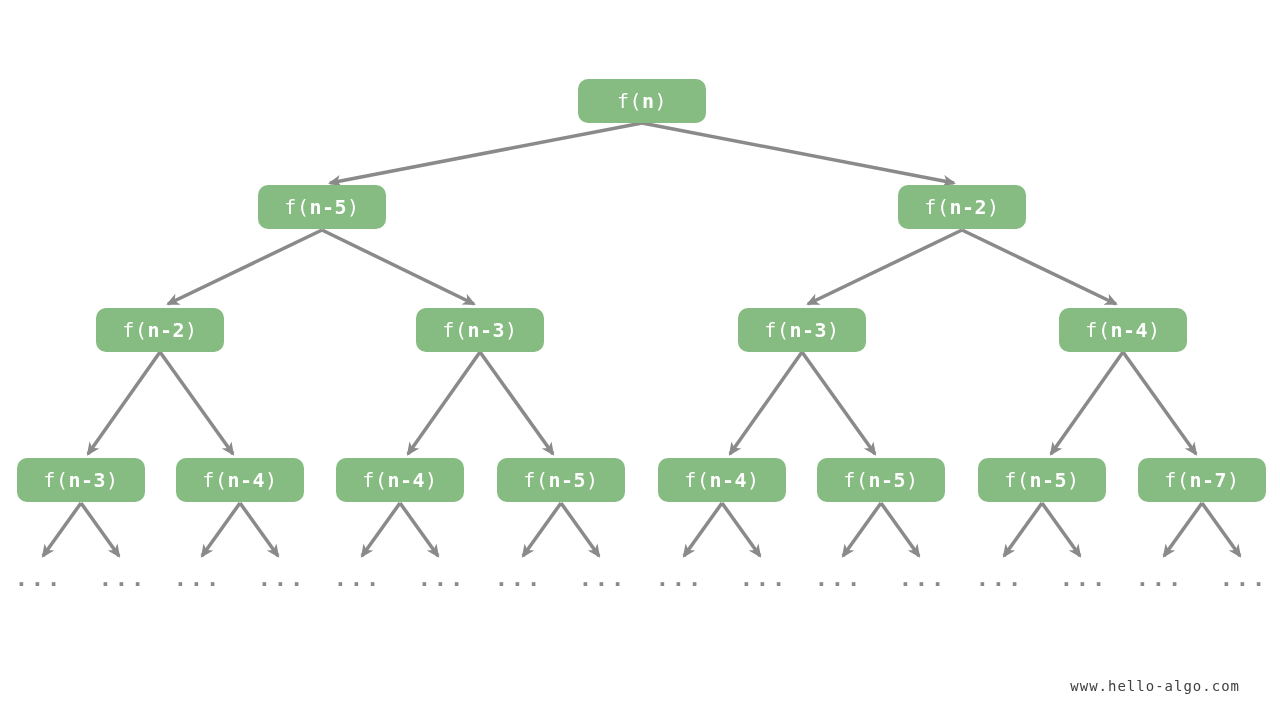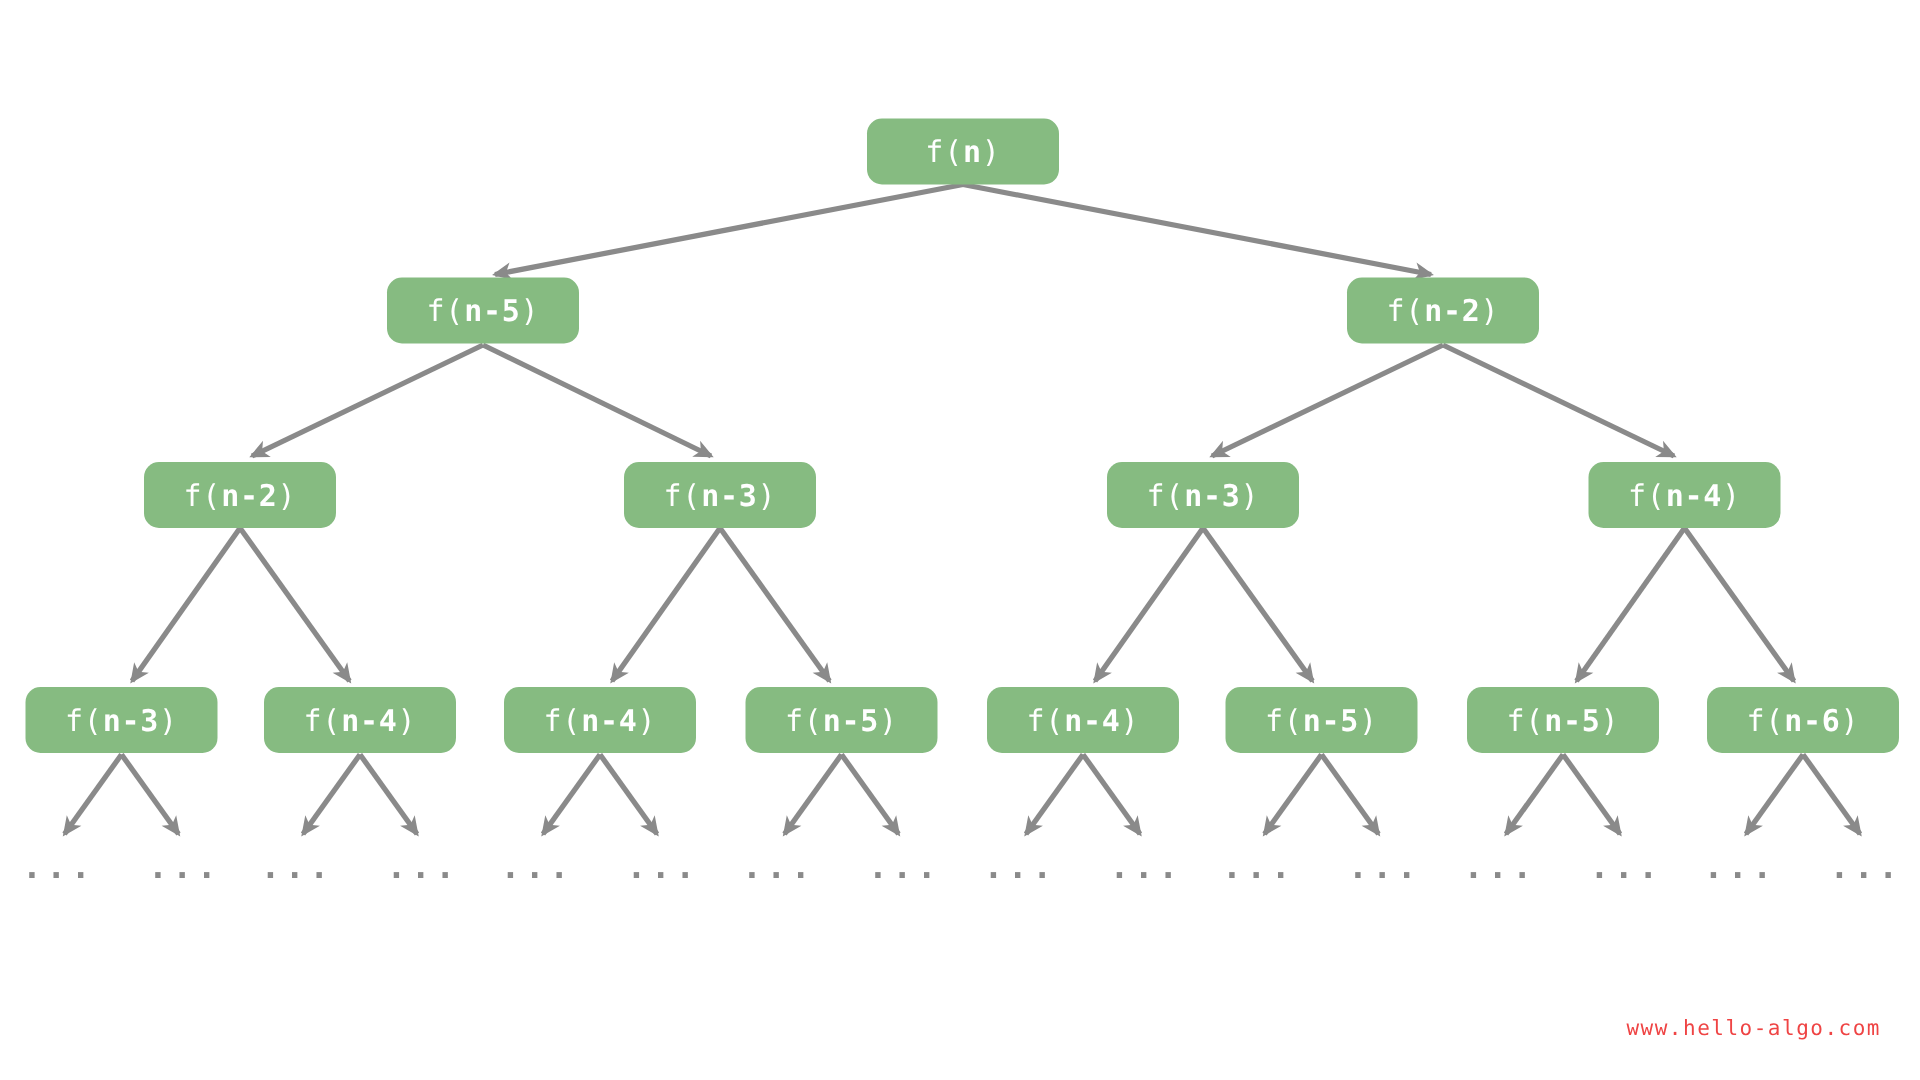--- a/index.html
+++ b/index.html
@@ -12,21 +12,21 @@
     position:absolute;width:128px;height:44px;background:#86bb81;border-radius:10px;
     color:#ffffff;display:flex;align-items:center;justify-content:center;
     font-size:20px;letter-spacing:0.5px;white-space:pre;
   }
   .node .arg{font-weight:bold;}
   .ellipsis{
     position:absolute;width:60px;top:566px;text-align:center;
     color:#8a8a8a;font-size:22px;font-weight:bold;letter-spacing:3px;
   }
   .watermark{
-    position:absolute;right:26px;top:678px;color:#ef4444;font-size:14px;letter-spacing:1px;
+    position:absolute;right:40px;top:678px;color:#404040;font-size:14px;letter-spacing:1px;
   }
 </style>
 </head>
 <body>
 
 <div id="canvas">
 
   <svg id="edges" width="1280" height="720">
     <defs>
       <marker id="ah" markerUnits="userSpaceOnUse" markerWidth="18" markerHeight="16" refX="12" refY="7" orient="auto">
@@ -77,21 +77,21 @@
   <div class="node" style="left:738px;top:308px"><span class="pre">f(</span><span class="arg">n-3</span><span class="pre">)</span></div>
   <div class="node" style="left:1059px;top:308px"><span class="pre">f(</span><span class="arg">n-4</span><span class="pre">)</span></div>
 
   <div class="node" style="left:17px;top:458px"><span class="pre">f(</span><span class="arg">n-3</span><span class="pre">)</span></div>
   <div class="node" style="left:176px;top:458px"><span class="pre">f(</span><span class="arg">n-4</span><span class="pre">)</span></div>
   <div class="node" style="left:336px;top:458px"><span class="pre">f(</span><span class="arg">n-4</span><span class="pre">)</span></div>
   <div class="node" style="left:497px;top:458px"><span class="pre">f(</span><span class="arg">n-5</span><span class="pre">)</span></div>
   <div class="node" style="left:658px;top:458px"><span class="pre">f(</span><span class="arg">n-4</span><span class="pre">)</span></div>
   <div class="node" style="left:817px;top:458px"><span class="pre">f(</span><span class="arg">n-5</span><span class="pre">)</span></div>
   <div class="node" style="left:978px;top:458px"><span class="pre">f(</span><span class="arg">n-5</span><span class="pre">)</span></div>
-  <div class="node" style="left:1138px;top:458px"><span class="pre">f(</span><span class="arg">n-6</span><span class="pre">)</span></div>
+  <div class="node" style="left:1138px;top:458px"><span class="pre">f(</span><span class="arg">n-7</span><span class="pre">)</span></div>
 
   <div class="ellipsis" style="left:9px">...</div>
   <div class="ellipsis" style="left:93px">...</div>
   <div class="ellipsis" style="left:168px">...</div>
   <div class="ellipsis" style="left:252px">...</div>
   <div class="ellipsis" style="left:328px">...</div>
   <div class="ellipsis" style="left:412px">...</div>
   <div class="ellipsis" style="left:489px">...</div>
   <div class="ellipsis" style="left:573px">...</div>
   <div class="ellipsis" style="left:650px">...</div>

